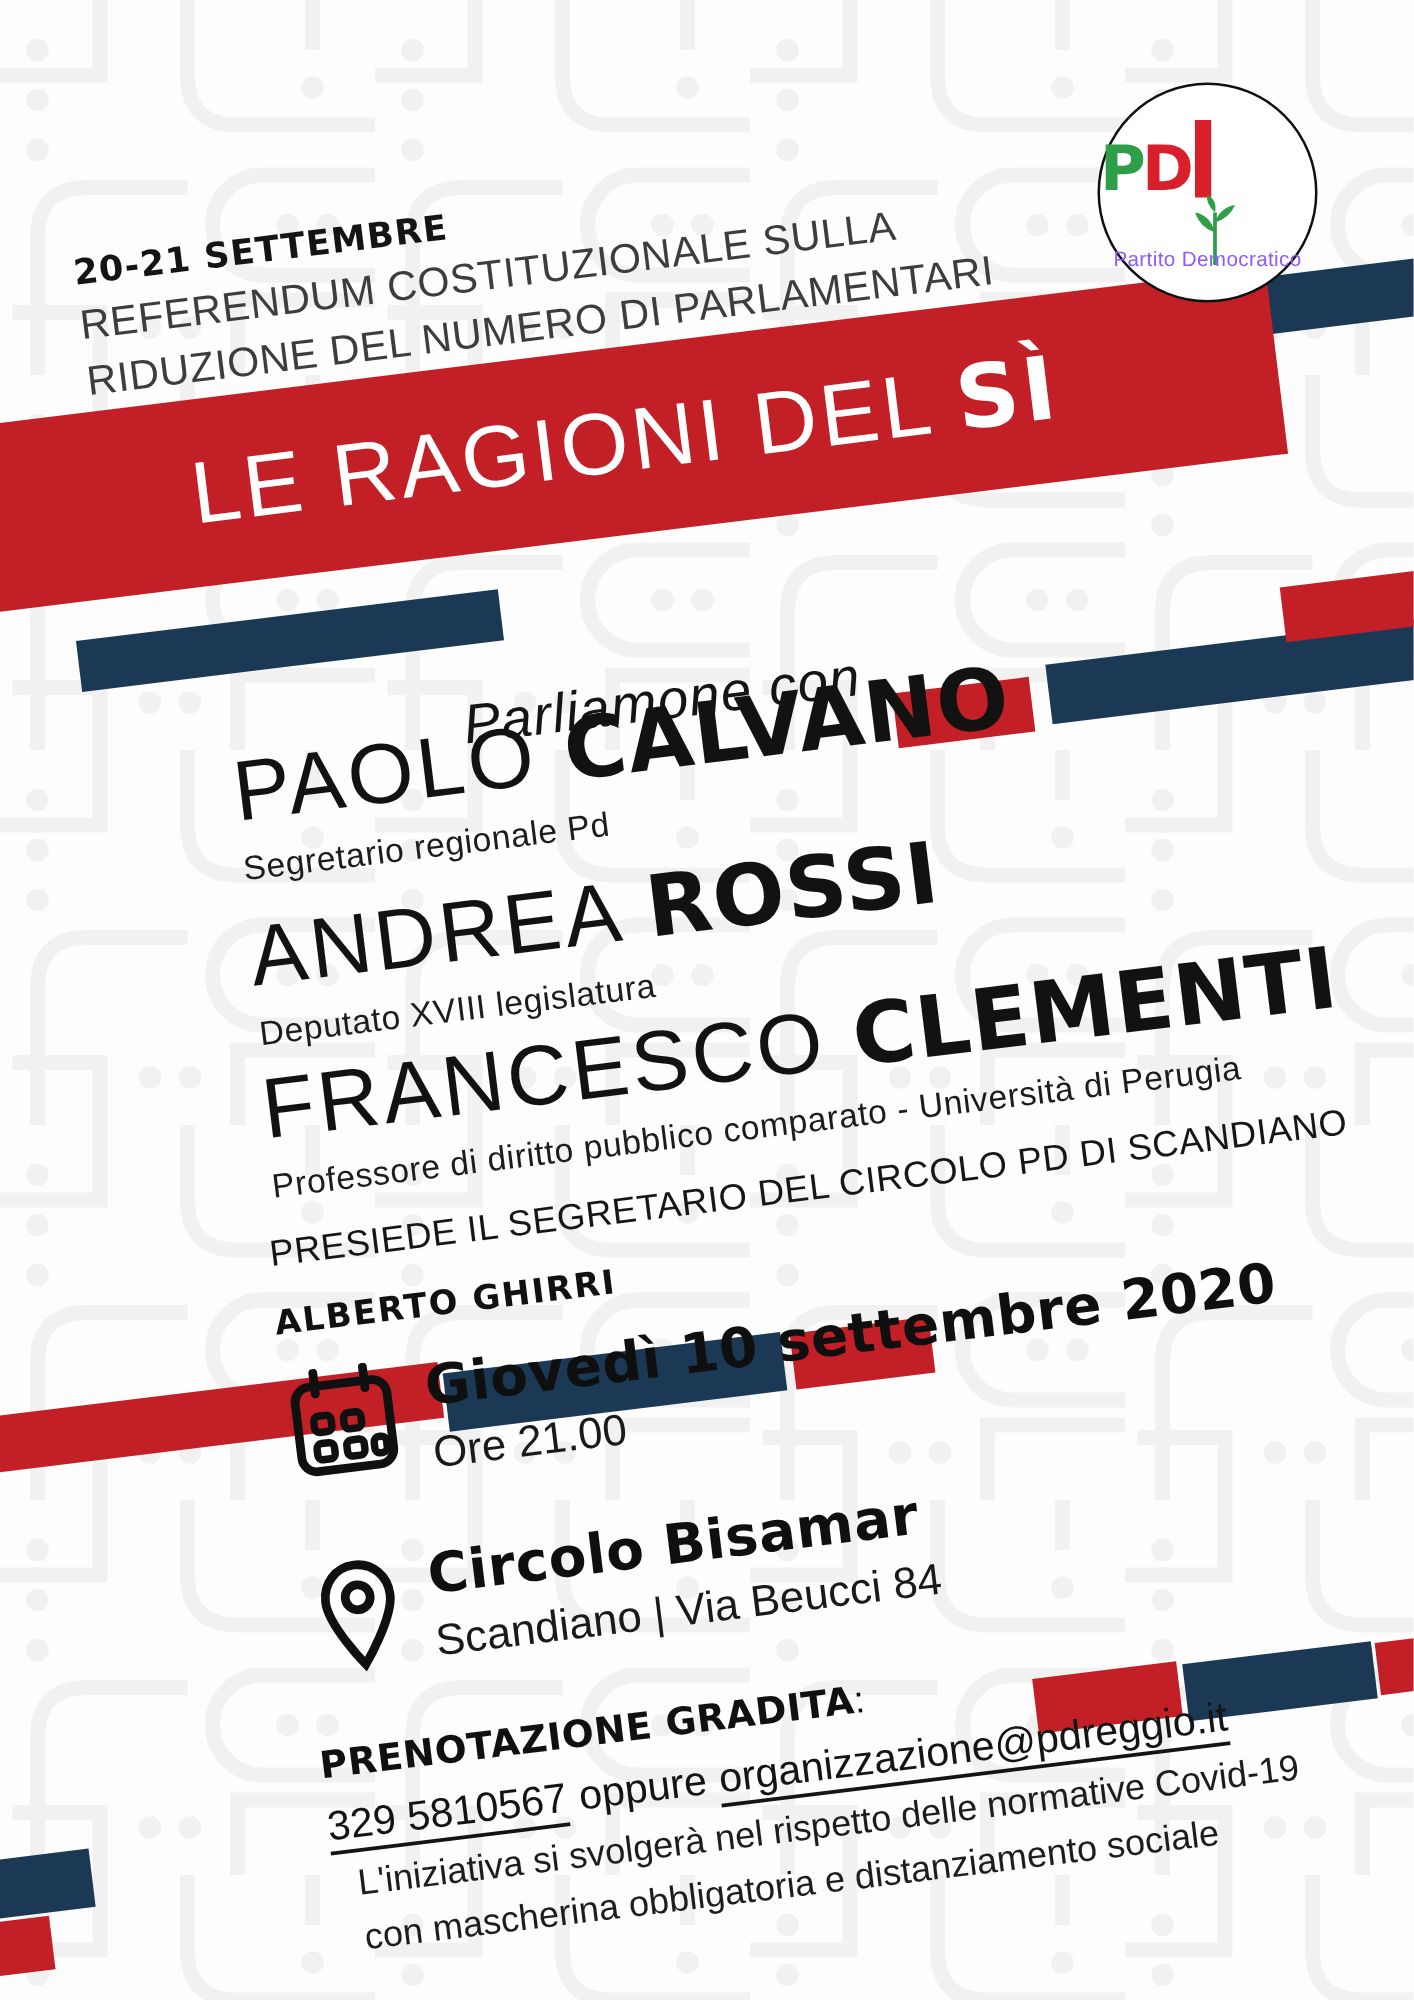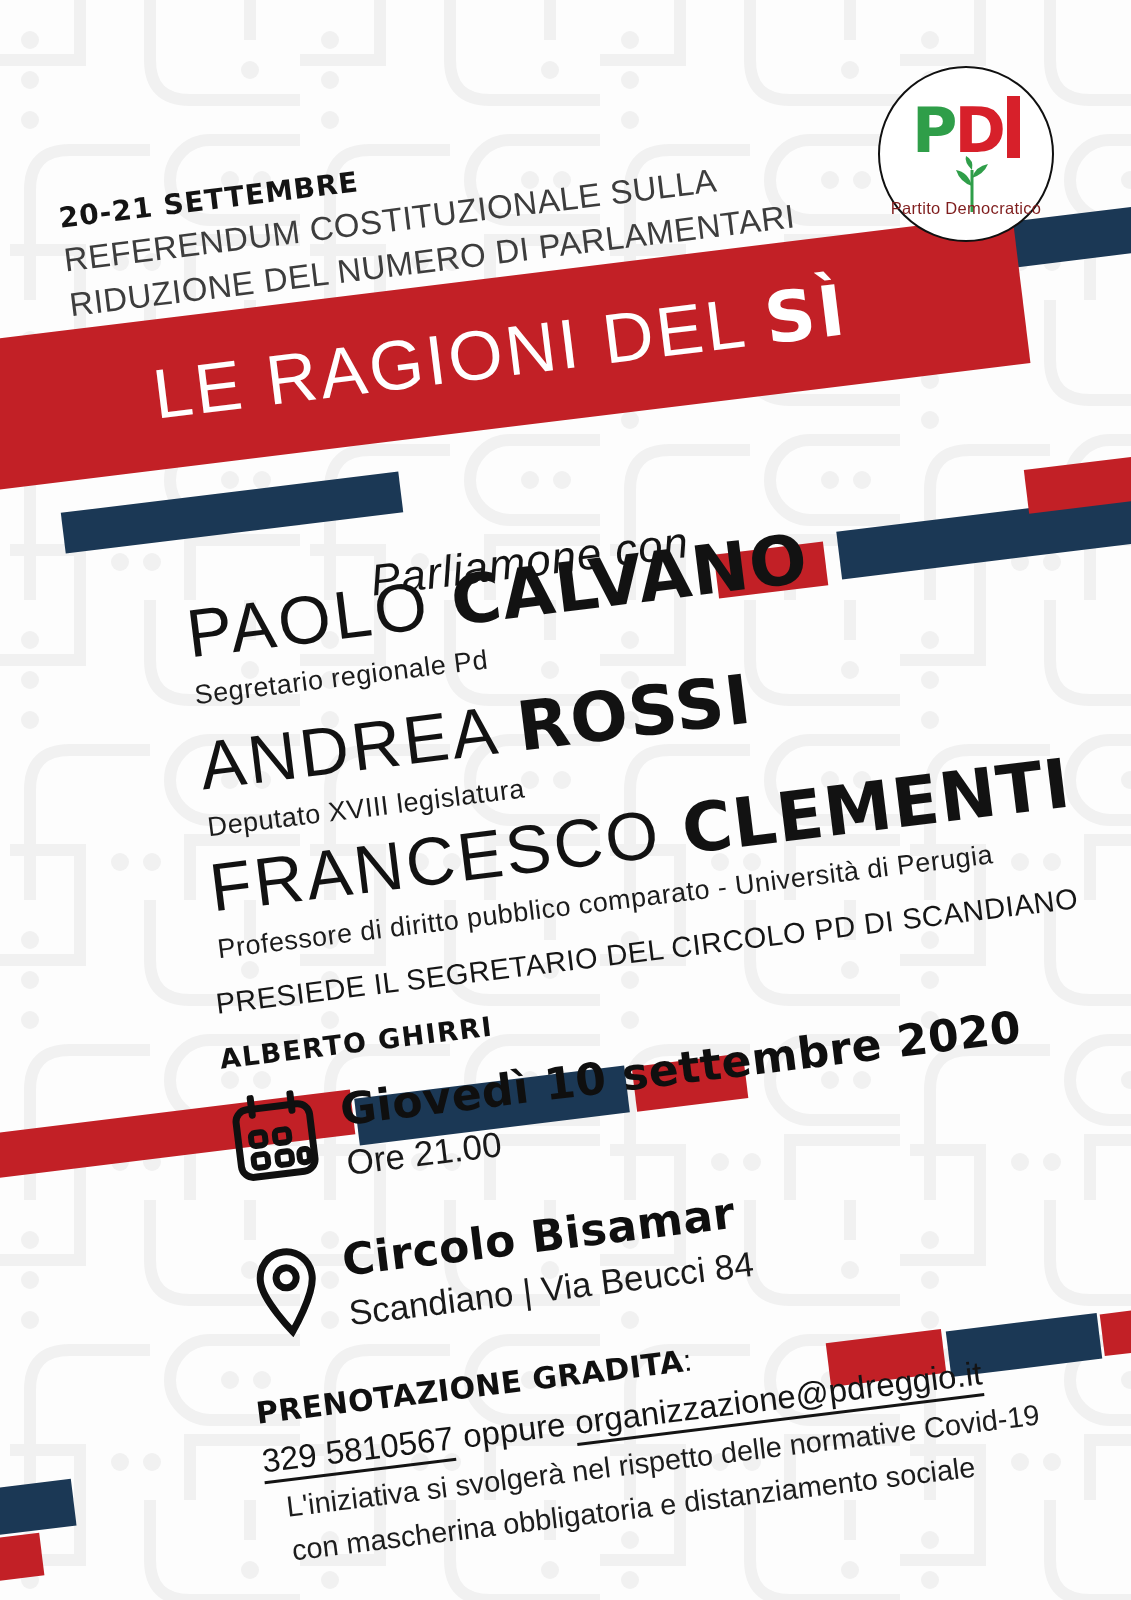--- a/index.html
+++ b/index.html
@@ -59,28 +59,28 @@
   .booking-colon{font-weight:500;font-family:"Liberation Sans",sans-serif;}
   .booking-line{font-size:33px;font-weight:500;color:#141414;margin-top:12px;}
   .booking-line .ul{border-bottom:3px solid #141414;padding-bottom:2px;cursor:pointer;}
   .booking-line .mid{font-weight:400;margin:0 10px;}
 
   .covid{font-size:29px;font-weight:400;color:#1d1d1d;line-height:1.5;}
 
   
   .logo{position:absolute;left:878px;top:66px;width:172px;height:172px;border-radius:50%;
         background:#ffffff;border:2px solid #101010;z-index:3;}
-  .logo .letters{position:absolute;top:22px;left:0;width:100%;text-align:center;
-        font-family:"DejaVu Sans",sans-serif;font-weight:800;font-size:62px;line-height:1;letter-spacing:-3px;}
+  .logo .letters{position:absolute;top:22px;left:0;width:100%;text-align:left;
+        font-family:"DejaVu Sans",sans-serif;font-weight:800;font-size:50px;line-height:1;letter-spacing:-3px;}
   .logo .p{color:#2f9e49;}
   .logo .d{color:#d7202a;}
   .logo .dbar{display:inline-block;width:13px;height:62px;background:#d7202a;margin-left:4px;vertical-align:baseline;transform:translateY(6px);}
   .logo .branch{position:absolute;left:70px;top:88px;}
   .logo .caption{position:absolute;bottom:22px;left:0;width:100%;text-align:center;
-        font-size:16.5px;font-weight:500;color:#7f1d1d;letter-spacing:0.3px;}
+        font-size:16.5px;font-weight:500;color:#8b5cf6;letter-spacing:0.3px;}
 </style>
 </head>
 <body>
 
 <div class="poster">
 
   <svg class="bg" width="1131" height="1600">
     <defs>
       <pattern id="maze" width="300" height="300" patternUnits="userSpaceOnUse">
         <g fill="none" stroke="#f1f1f1" stroke-width="12">

